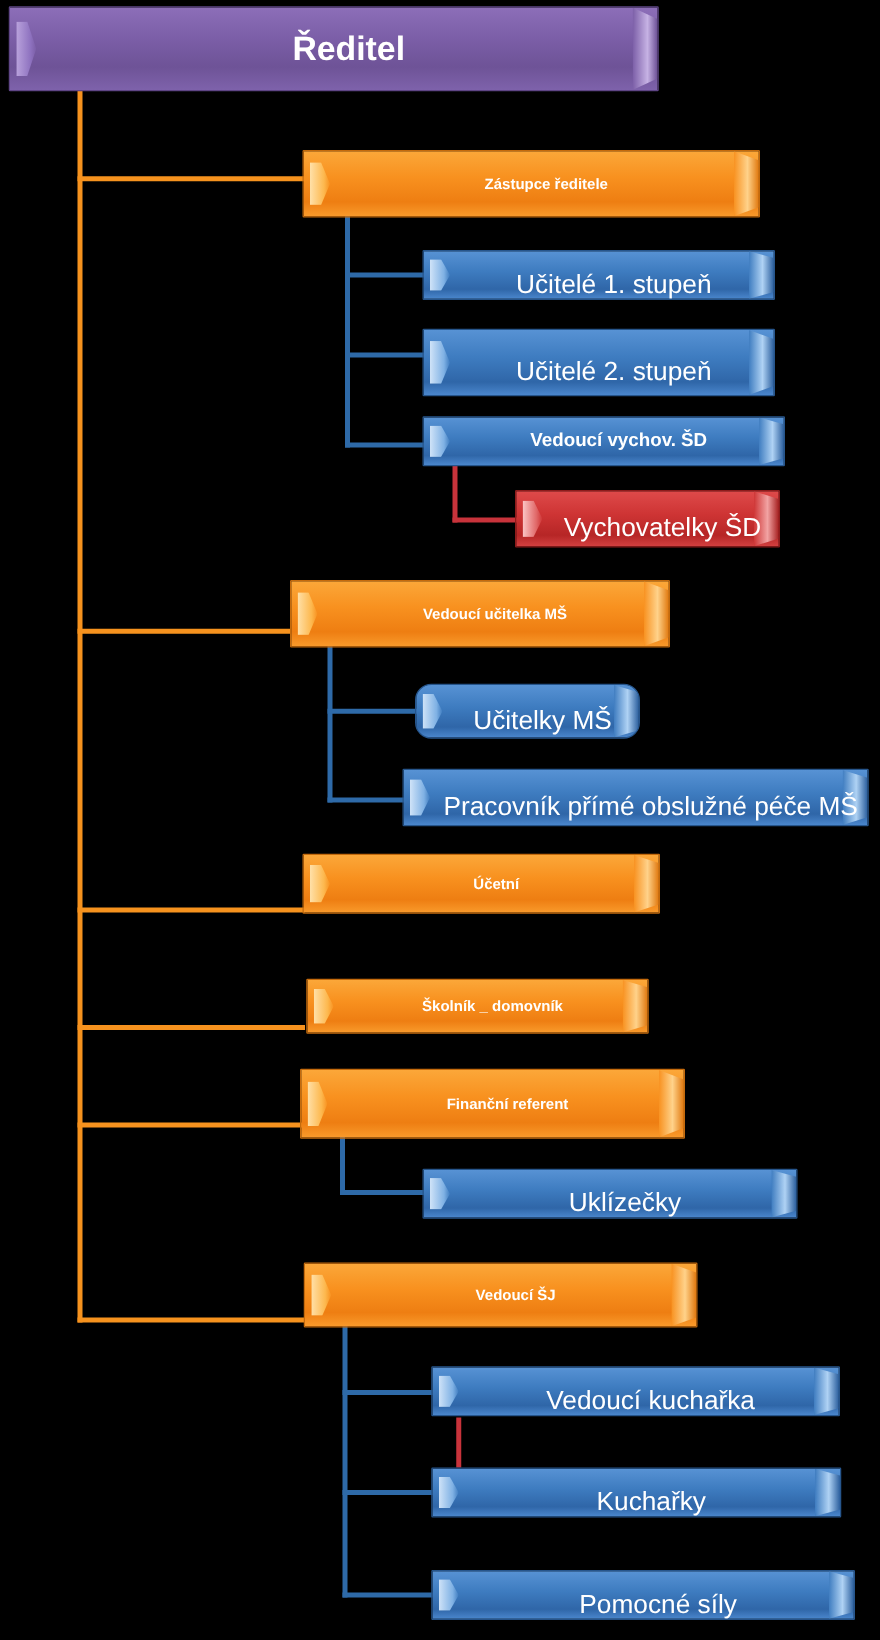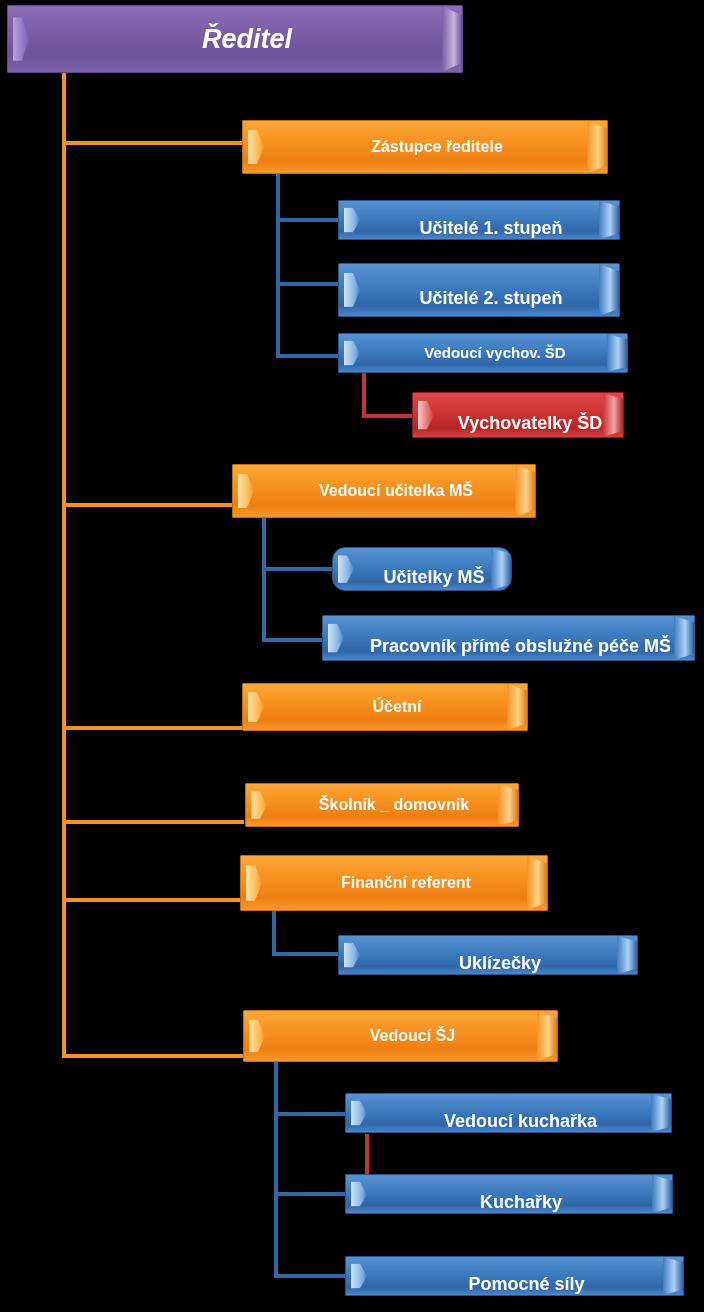--- a/index.html
+++ b/index.html
@@ -92,23 +92,23 @@
 
   
   .redbox{
     background:linear-gradient(to bottom,#DE4A4A 0%,#CE3434 42%,#B62626 80%,#D34040 100%);
     border:1px solid #8E1B1B;
   }
   .redbox .chev{background:linear-gradient(to right,#FBC6C6,#E06767 70%,#CE3434);}
   .redbox .rwedge{background:linear-gradient(to right,#CE3434 0%,#F2A3A3 55%,#A62020 100%);}
 
   .t-xl{font-size:27px;font-weight:bold;}
-  .t-lg{font-size:16px;font-weight:bold;}
+  .t-lg{font-size:12px;font-weight:bold;}
   .t-md{font-size:15px;font-weight:bold;}
-  .t-rg{font-size:18px;font-weight:bold;margin-top:17px;}
+  .t-rg{font-size:21px;font-weight:normal;margin-top:17px;}
 </style>
 </head>
 <body>
 
 <div id="stage">
 
   <div class="line v orange" style="left:62px;top:72px;height:986px;"></div>
 
   <div class="line h orange" style="left:62px;top:141px;width:182px;"></div>
 
@@ -137,21 +137,21 @@
   <div class="line v blue" style="left:272px;top:908px;height:48px;"></div>
   <div class="line h blue" style="left:272px;top:952px;width:68px;"></div>
 
   <div class="line v blue" style="left:274px;top:1060px;height:218px;"></div>
   <div class="line h blue" style="left:274px;top:1112px;width:72px;"></div>
   <div class="line h blue" style="left:274px;top:1192px;width:72px;"></div>
   <div class="line h blue" style="left:274px;top:1274px;width:72px;"></div>
 
   <div class="line v red" style="left:365px;top:1134px;height:40px;"></div>
 
-  <div class="node purple" style="left:7px;top:5px;width:456px;height:68px;font-style:italic;">
+  <div class="node purple" style="left:7px;top:5px;width:520px;height:68px;">
     <span class="chev"></span>
     <span class="rwedge"></span>
     <span class="lbl t-xl">Ředitel</span>
   </div>
 
   <div class="node orangebox" style="left:242px;top:120px;width:366px;height:54px;">
     <span class="chev"></span>
     <span class="rwedge"></span>
     <span class="lbl t-lg">Zástupce ředitele</span>
   </div>

